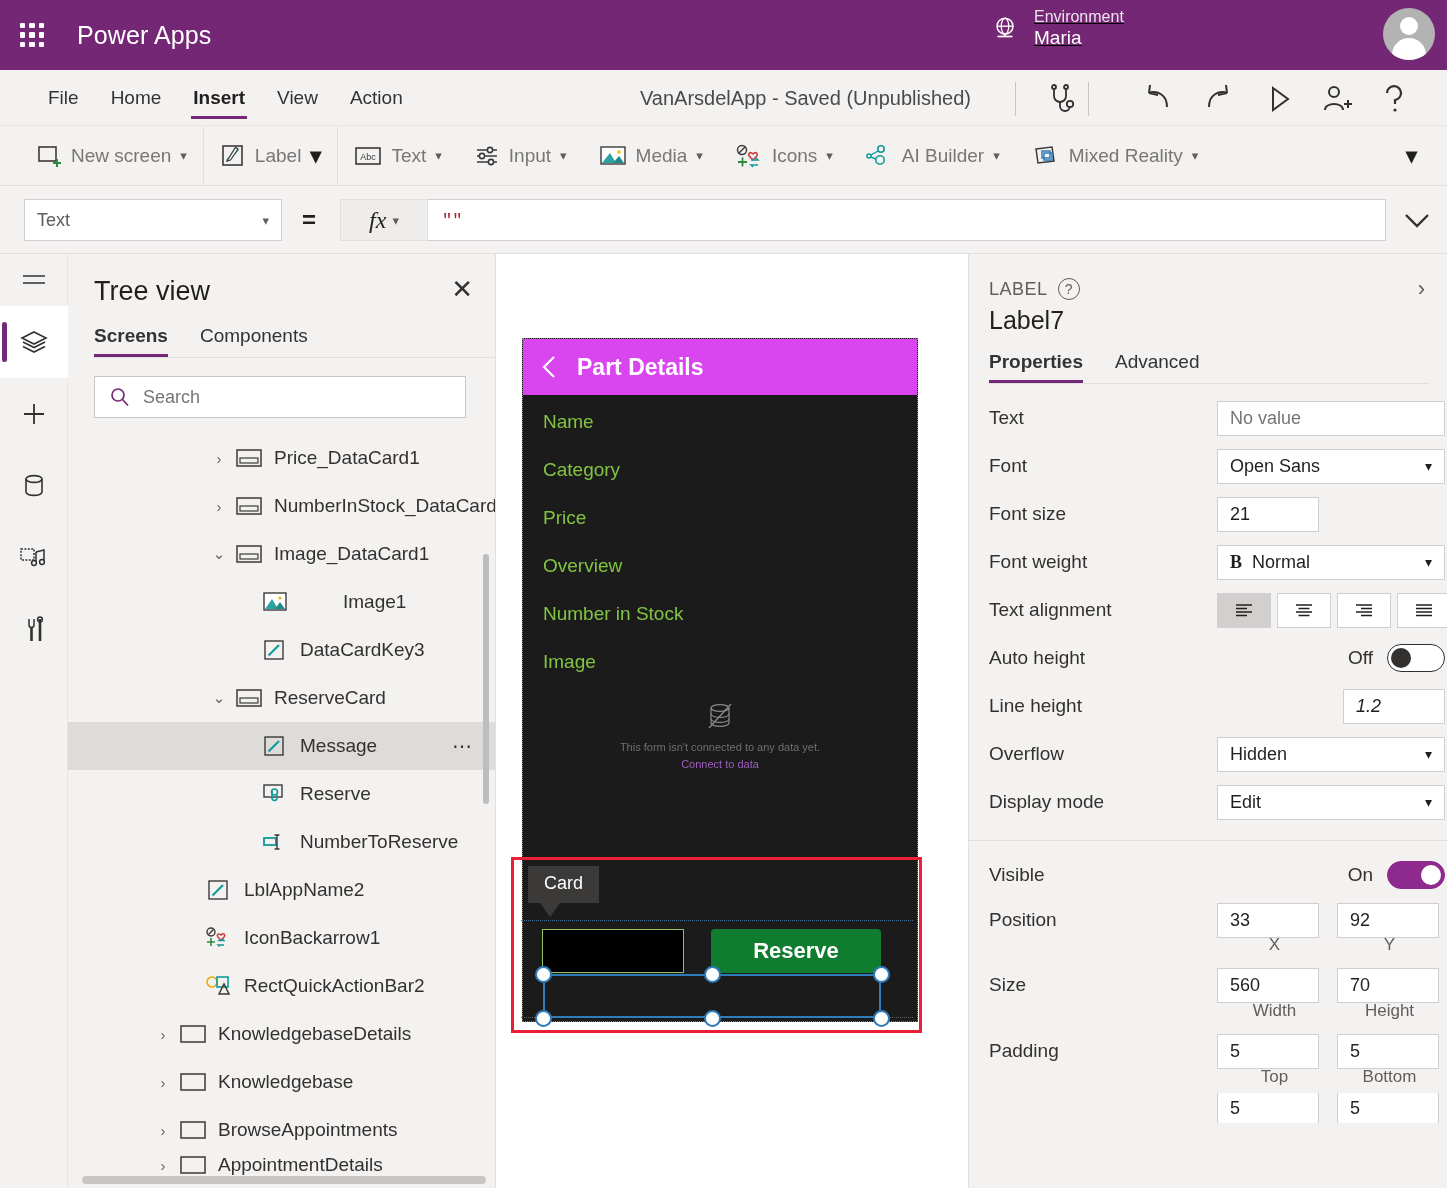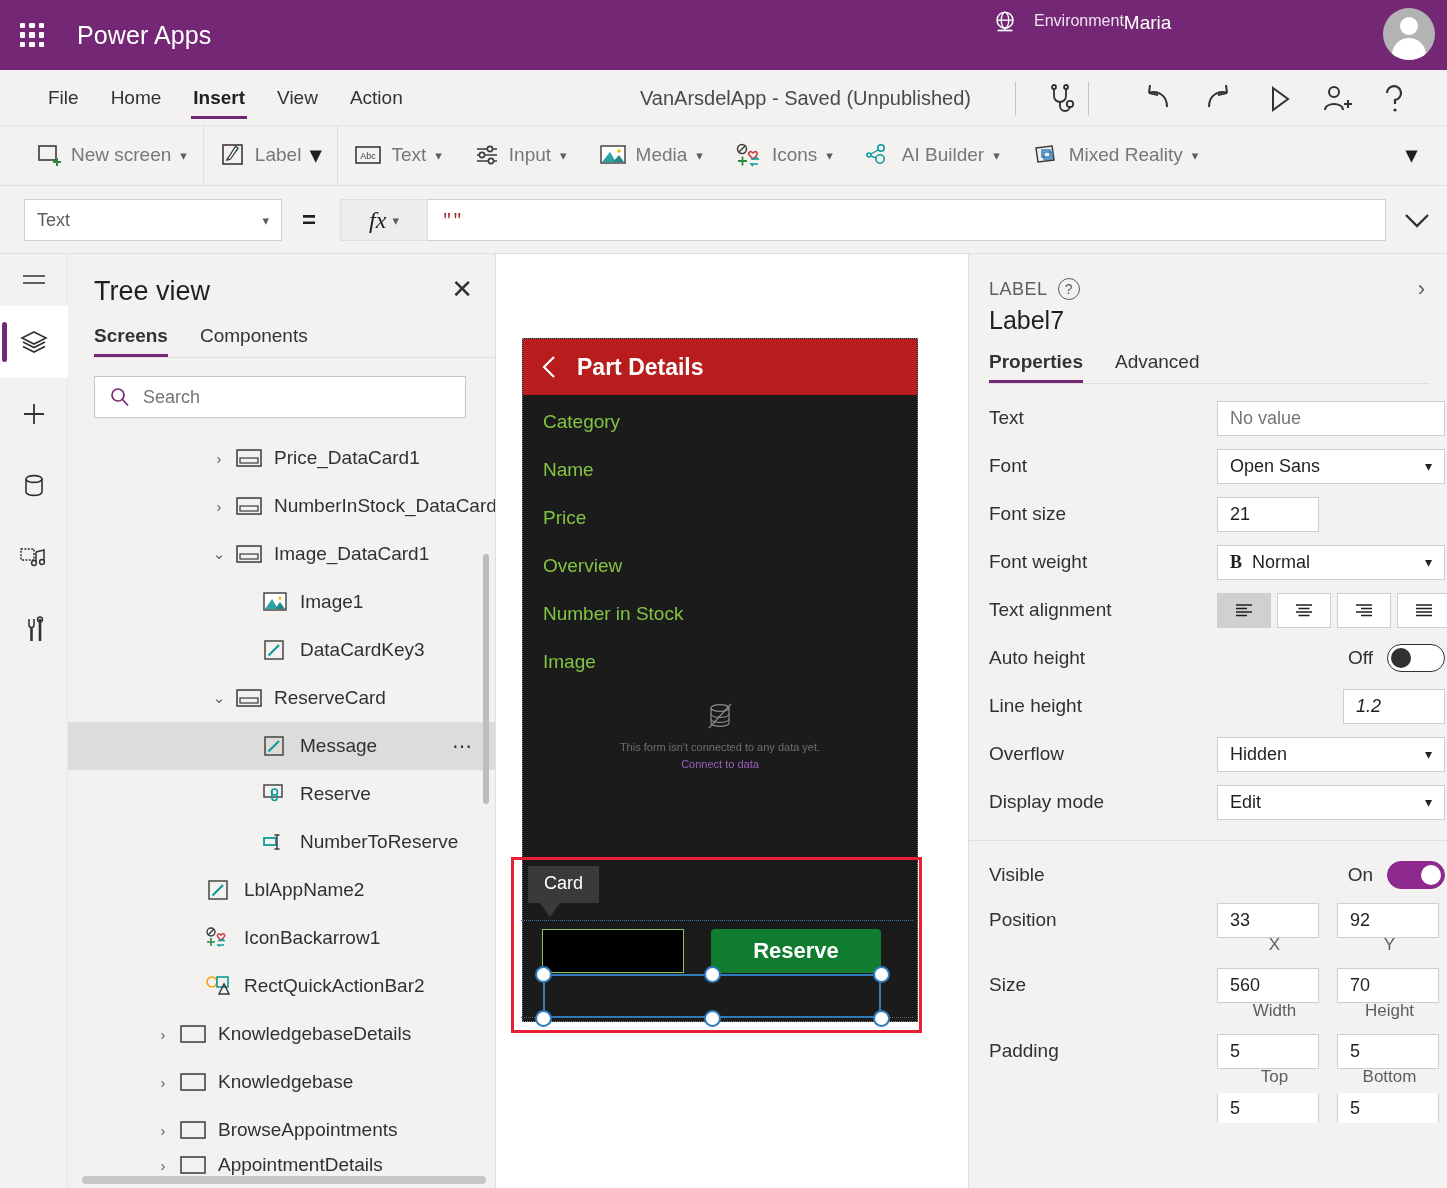--- a/index.html
+++ b/index.html
@@ -15,21 +15,21 @@
     position: absolute; left: 0; top: 0; width: 1447px; height: 70px;
     background: #742774; display: flex; align-items: center;
   }
   .waffle { width: 34px; height: 34px; margin-left: 15px; display: grid;
     grid-template-columns: repeat(3, 1fr); grid-template-rows: repeat(3, 1fr);
     gap: 4px; padding: 5px; cursor: pointer; }
   .waffle i { background: #fff; border-radius: 1px; display: block; }
   .brand { color: #fff; font-size: 25px; margin-left: 28px; letter-spacing: .1px; text-align: center; }
   .env-wrap { position: absolute; left: 990px; top: 8px; display: flex; align-items: center; gap: 14px; }
   .globe-ic { width: 30px; height: 30px; }
-  .env-text { display: flex; line-height: 1.18; }
+  .env-text { display: flex; flex-direction: column; line-height: 1.18; text-decoration: underline; }
   .env-label { color: #efe2ef; font-size: 16px; }
   .env-name { color: #fff; font-size: 19px; }
   .avatar {
     position: absolute; right: 12px; top: 8px; width: 52px; height: 52px;
     border-radius: 50%; background: #b3b3b3; overflow: hidden;
   }
   .avatar::before { content:""; position:absolute; left:50%; top:9px; width:18px; height:18px;
     border-radius:50%; background:#fff; transform:translateX(-50%); }
   .avatar::after { content:""; position:absolute; left:50%; top:30px; width:34px; height:24px;
     border-radius:17px 17px 0 0; background:#fff; transform:translateX(-50%); }
@@ -50,21 +50,21 @@
   }
   .apptitle { position: absolute; left: 640px; top: 0; line-height: 56px;
     font-size: 20px; color: #4a4a4a; }
   .vsep { position: absolute; top: 12px; width: 1px; height: 34px; background: #c8c6c4; }
   .top-ic { position: absolute; top: 10px; width: 42px; height: 38px; cursor: pointer; }
 
   
   .ribbon {
     position: absolute; left: 0; top: 126px; width: 1447px; height: 60px;
     background: #f3f2f1; border-bottom: 1px solid #e1dfdd;
-    display: flex; align-items: flex-start;
+    display: flex; align-items: center;
   }
   .rib-item { display: flex; align-items: center; gap: 9px; padding: 0 16px;
     height: 58px; cursor: pointer; color: #8a8886; font-size: 19px; }
   .rib-item .lbl { color: #797775; }
   .rib-sep { width: 1px; height: 58px; background: #e1dfdd; }
   .chev { font-size: 13px; color: #605e5c; }
   .chev-big { font-size: 22px; color: #201f1e; font-weight: bold; }
 
   
   .fbar {
@@ -147,21 +147,21 @@
   .canvas {
     position: absolute; left: 496px; top: 254px; width: 472px; height: 934px;
     background: #ffffff; overflow: hidden;
   }
   .canvas-area { position: absolute; left: 0; top: 0; width: 472px; height: 854px;
     background: #fff; }
   .phone {
     position: absolute; left: 26px; top: 84px; width: 396px; height: 684px;
     background: #1b1b1b; border: 1px dotted #7a7a7a;
   }
-  .phone-header { height: 56px; background: #b91c1c; display: flex; align-items: center;
+  .phone-header { height: 56px; background: #d946ef; display: flex; align-items: center;
     padding-left: 16px; gap: 16px; }
   .phone-header .ttl { color: #fff; font-size: 23px; font-weight: bold; }
   .form-fields { padding: 16px 20px 0 20px; }
   .ffield { color: #82c341; font-size: 19px; margin-bottom: 26px; }
   .ffield.img { margin-top: 10px; }
   .noconn { text-align: center; margin-top: 6px; }
   .noconn .txt { color: #6f6f6f; font-size: 11px; margin-top: 6px; }
   .noconn .lnk { color: #9b5fbc; font-size: 11px; margin-top: 5px; cursor: pointer; }
 
   
@@ -518,21 +518,21 @@
         <span class="twist" style="position:absolute;left:140px;">⌄</span>
         <span class="tico" style="margin-left:26px;">
           <svg width="28" height="22" viewBox="0 0 28 22">
               <rect x="2" y="3" width="24" height="16" fill="none" stroke="#3b3a39" stroke-width="1.5"></rect>
               <rect x="5" y="11" width="18" height="5" fill="none" stroke="#3b3a39" stroke-width="1.2"></rect>
             </svg>
         </span>
         <span class="tlbl">Image_DataCard1</span>
       </div>
 
-      <div class="tnode" style="padding-left:192px;">
+      <div class="tnode" style="padding-left:192px;gap:43px;">
         <span class="tico">
           <svg width="26" height="22" viewBox="0 0 26 22">
               <rect x="2" y="2" width="22" height="17" fill="#fff" stroke="#3b3a39" stroke-width="1.4"></rect>
               <path d="M3 18 L10 8 L16 18 Z" fill="#2aa3a3"></path>
               <path d="M13 18 L18 11 L23 18 Z" fill="#1e8a8a"></path>
               <circle cx="18" cy="7" r="1.5" fill="#f5b700"></circle>
             </svg>
         </span>
         <span class="tlbl">Image1</span>
       </div>
@@ -671,22 +671,22 @@
   <div class="canvas">
     <div class="canvas-area">
       <div class="phone">
         <div class="phone-header">
           <svg width="22" height="26" viewBox="0 0 22 26">
             <path d="M15 3 L5 13 L15 23" fill="none" stroke="#fff" stroke-width="2.2"></path>
           </svg>
           <span class="ttl">Part Details</span>
         </div>
         <div class="form-fields">
+          <div class="ffield">Name</div>
           <div class="ffield">Category</div>
-          <div class="ffield">Name</div>
           <div class="ffield">Price</div>
           <div class="ffield">Overview</div>
           <div class="ffield">Number in Stock</div>
           <div class="ffield img">Image</div>
         </div>
         <div class="noconn">
           <svg width="36" height="36" viewBox="0 0 36 36" style="margin:0 auto;">
             <ellipse cx="18" cy="9" rx="9" ry="3.4" fill="none" stroke="#8a8a8a" stroke-width="1.2"></ellipse>
             <path d="M9 9 v15 a9 3.4 0 0 0 18 0 v-15" fill="none" stroke="#8a8a8a" stroke-width="1.2"></path>
             <path d="M9 15 a9 3.4 0 0 0 18 0 M9 20 a9 3.4 0 0 0 18 0" fill="none" stroke="#8a8a8a" stroke-width="1.1"></path>

